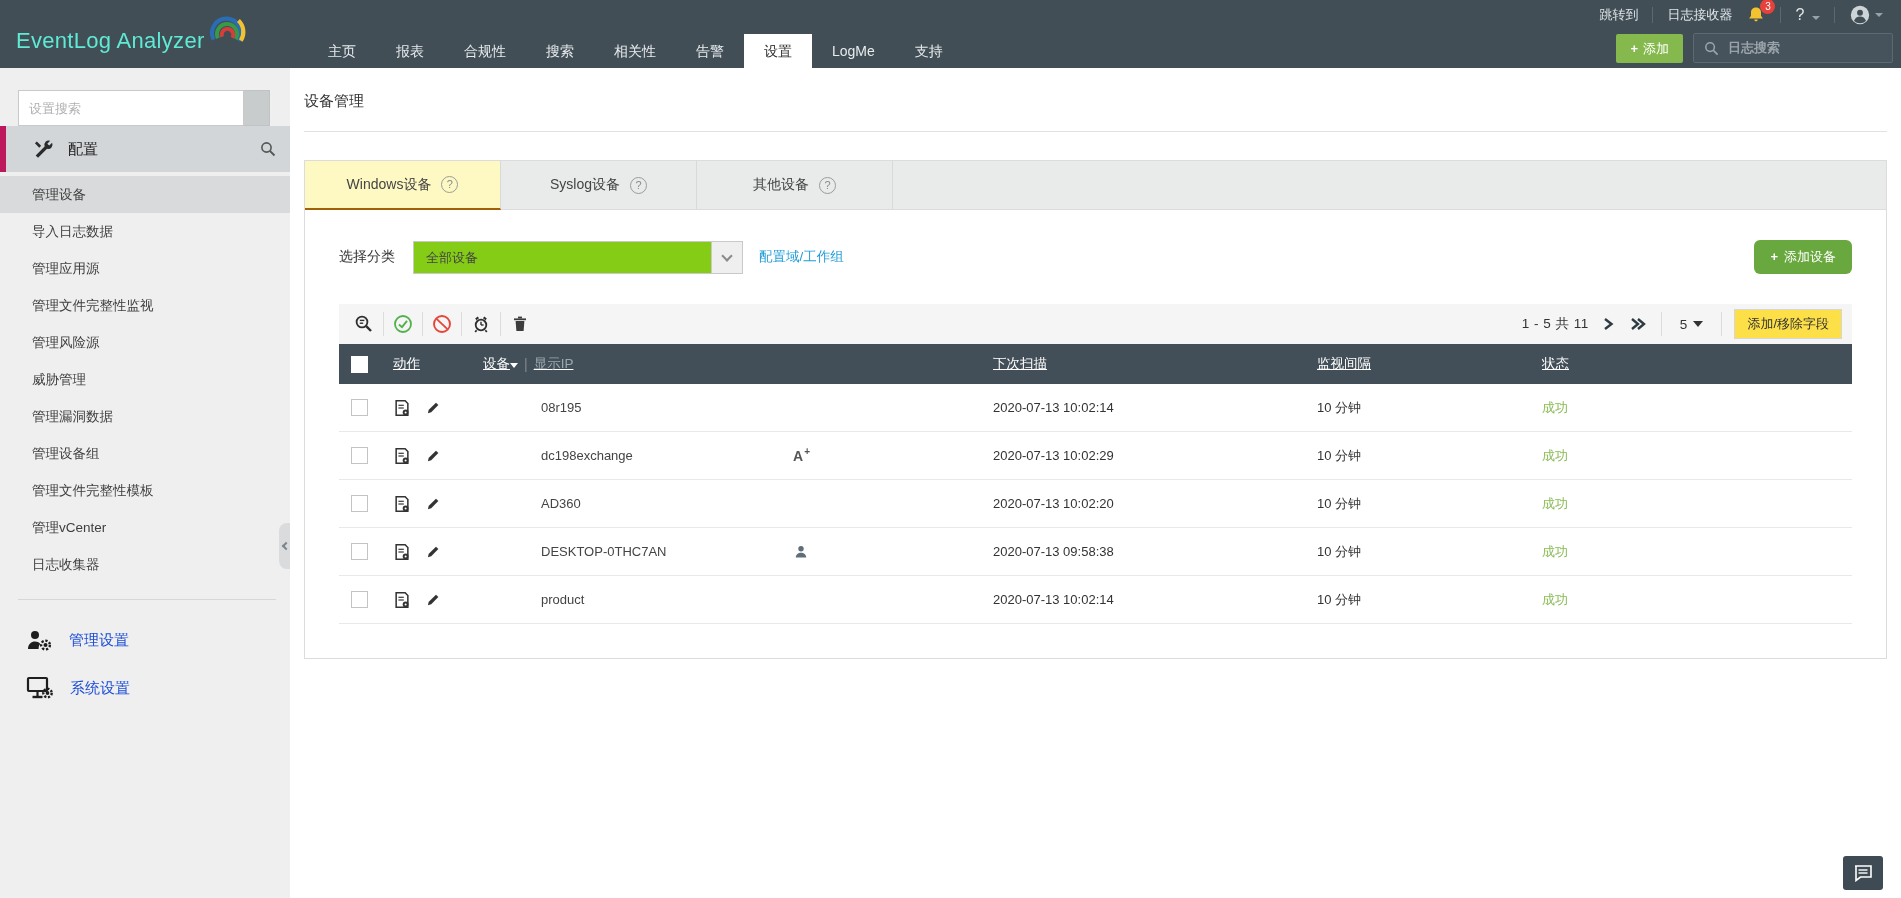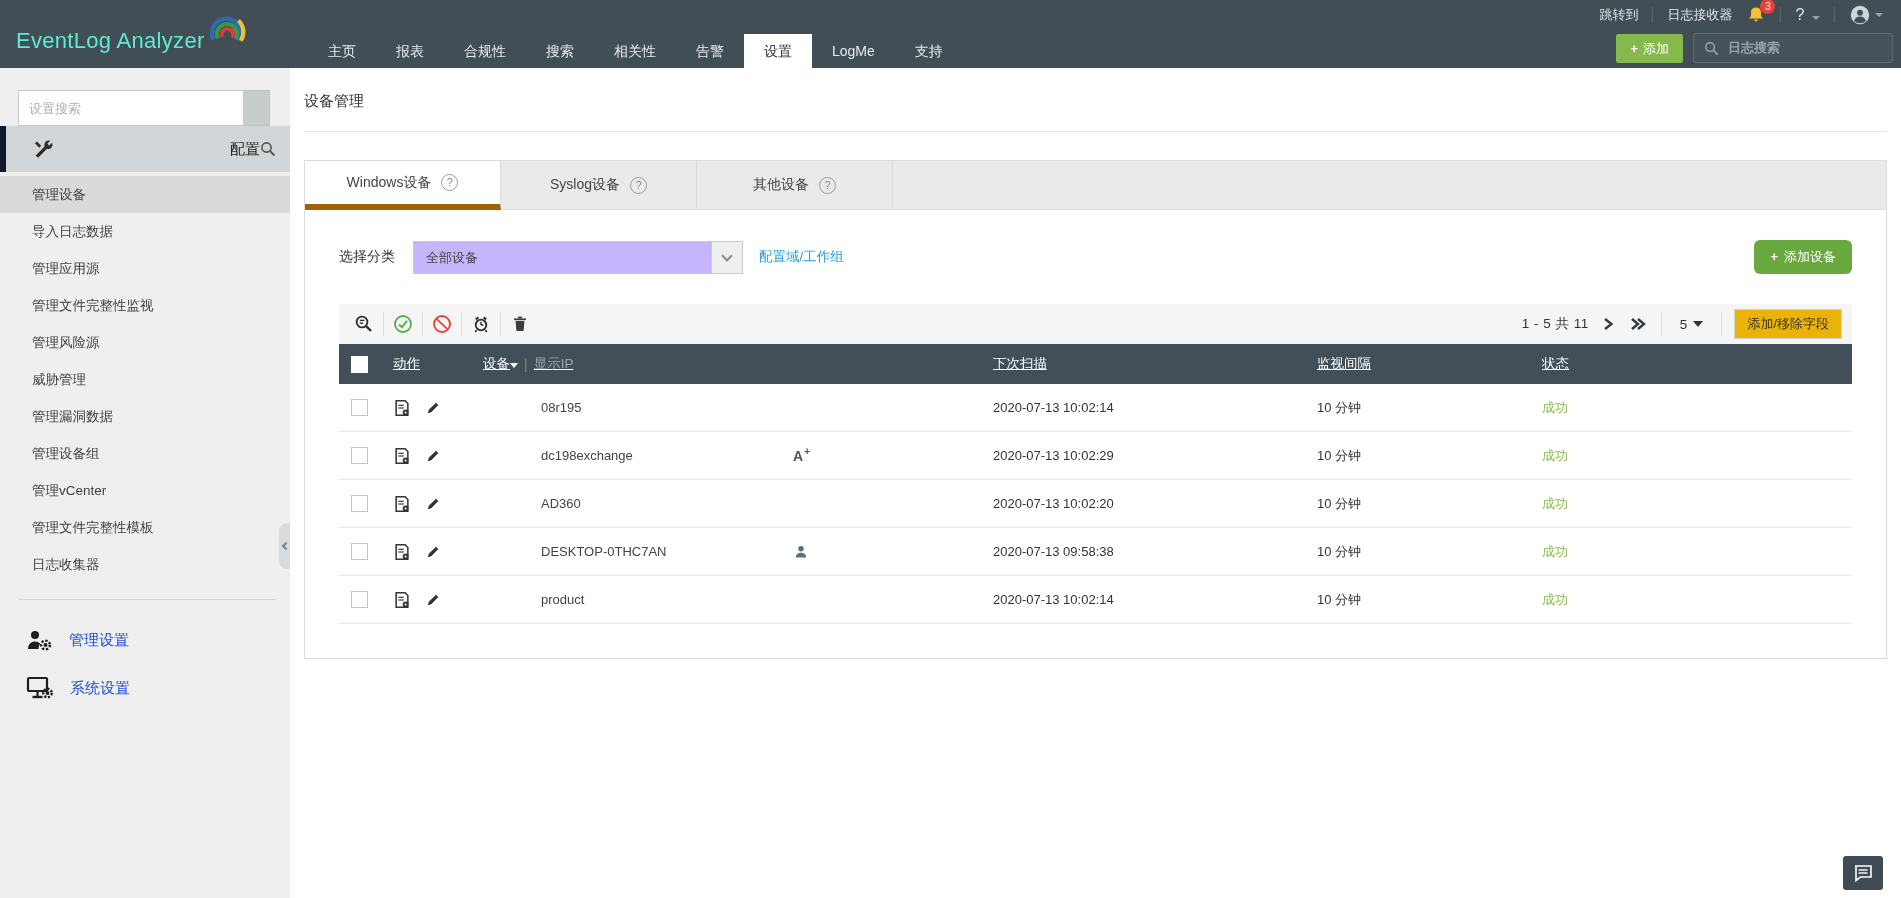--- a/index.html
+++ b/index.html
@@ -28,63 +28,63 @@
 
   
   .body-row { display:flex; height:830px; }
 
   
   .sidebar { position:relative; width:290px; background:#efefef; flex:none; }
   .sb-search { display:flex; margin:22px 20px 0 18px; }
   .sb-search input { flex:1; height:36px; border:1px solid #c9c9c9; padding:0 10px; font-size:13px; color:#555; background:#fff; outline:none; font-family:inherit; }
   .sb-search input::placeholder { color:#b0b0b0; }
   .sb-search-go { width:26px; height:36px; background:#c9cccd; border:1px solid #c0c3c4; border-left:none; cursor:pointer; }
-  .sb-section { display:flex; align-items:center; height:46px; background:#d3d6d8; border-left:6px solid #0f172a; padding:0 14px 0 26px; cursor:pointer;text-align:right; }
+  .sb-section { display:flex; align-items:center; height:46px; background:#d3d6d8; border-left:6px solid #be185d; padding:0 14px 0 26px; cursor:pointer; }
   .sb-section-label { font-size:15px; color:#222; font-weight:500; margin-left:14px; flex:1; }
   .sb-items { list-style:none; margin-top:4px; }
   .sb-items li { height:37px; line-height:37px; padding-left:32px; font-size:13.5px; color:#3e3e3e; cursor:pointer; }
   .sb-items li.active { background:#d8dadb; }
   .sb-divider { border-top:1px solid #d7d7d7; margin:16px 14px 0 18px; }
   .sb-bottom { margin-top:16px; }
   .sb-bottom-item { display:flex; align-items:center; height:48px; padding-left:26px; cursor:pointer; }
   .sb-bottom-item .lbl { font-size:15px; color:#1d4ed8; font-weight:500; margin-left:16px; }
   .collapse-handle { position:absolute; right:0; top:455px; width:11px; height:46px; background:#d9dbdc; border-radius:8px 0 0 8px; display:flex; align-items:center; justify-content:center; cursor:pointer; }
   .collapse-handle .chev { width:6px; height:6px; border-left:2px solid #7d868c; border-bottom:2px solid #7d868c; transform:rotate(45deg); margin-left:2px; }
 
   
   .content { flex:1; background:#fff; padding:24px 14px 0 14px; }
   .page-title { font-size:15px; color:#333; }
   .title-rule { border-bottom:1px solid #e2e2e2; margin-top:20px; }
   .panel { margin-top:28px; border:1px solid #dcdcdc; background:#fff; }
   .tabstrip { display:flex; background:#e9eaea; border-bottom:1px solid #dcdcdc; height:49px; }
   .tab { width:196px; display:flex; align-items:center; justify-content:center; gap:10px; font-size:14px; color:#444; border-right:1px solid #d8d9d9; cursor:pointer; }
-  .tab.active { background:#ffffff; margin-bottom:-1px; border-bottom:6px solid #a16207; }
+  .tab.active { background:#fef9c3; margin-bottom:-1px; border-bottom:2px solid #a16207; }
   .help-circle { width:17px; height:17px; border:1px solid #9b9b9b; border-radius:50%; color:#8a8a8a; font-size:11px; line-height:15px; text-align:center; flex:none; }
   .panel-inner { padding:0 34px 34px 34px; }
 
   .filter-row { display:flex; align-items:center; margin-top:30px; }
   .filter-label { font-size:14px; color:#333; margin-right:18px; }
-  .select { display:flex; width:330px; height:33px; border:1px solid #c9c9c9; background:#c4b5fd; cursor:pointer; }
+  .select { display:flex; width:330px; height:33px; border:1px solid #c9c9c9; background:#84cc16; cursor:pointer; }
   .select .sel-text { flex:1; line-height:31px; padding-left:12px; font-size:13px; color:#444; }
   .select .sel-chev { width:31px; background:#efefef; border-left:1px solid #c9c9c9; display:flex; align-items:center; justify-content:center; }
   .sel-chev .chev { width:8px; height:8px; border-left:2px solid #8a8a8a; border-bottom:2px solid #8a8a8a; transform:rotate(-45deg); margin-top:-3px; }
   .domain-link { color:#1f9cd8; font-size:13.5px; margin-left:16px; cursor:pointer; }
   .add-device-btn { margin-left:auto; background:#69a83e; color:#fff; height:34px; line-height:34px; padding:0 16px; border-radius:6px; font-size:13px; cursor:pointer; }
   .add-device-btn .plus { font-weight:bold; margin-right:6px; }
 
   .toolbar { margin-top:30px; height:40px; background:#f5f5f5; display:flex; align-items:center; padding:0 10px 0 8px; }
   .tb-icons { display:flex; align-items:center; }
   .tb-btn { width:34px; height:24px; display:flex; align-items:center; justify-content:center; cursor:pointer; }
   .tb-sep { width:1px; height:24px; background:#dcdcdc; margin:0 2px; }
   .tb-right { margin-left:auto; display:flex; align-items:center; gap:10px; }
   .pg-text { font-size:13.5px; color:#333; letter-spacing:.5px; }
   .pg-btn { display:flex; align-items:center; cursor:pointer; padding:0 2px; }
   .page-size { display:flex; align-items:center; gap:6px; cursor:pointer; font-size:13.5px; color:#333; padding:0 6px; }
   .tri-down-dark { width:0; height:0; border-left:5px solid transparent; border-right:5px solid transparent; border-top:6px solid #333; }
-  .fields-btn { background:#eab308; border:1px solid #d6d6d6; height:30px; line-height:28px; padding:0 12px; font-size:13px; color:#333; cursor:pointer; }
+  .fields-btn { background:#fde047; border:1px solid #d6d6d6; height:30px; line-height:28px; padding:0 12px; font-size:13px; color:#333; cursor:pointer; }
 
   
   .tbl-header { display:grid; grid-template-columns:44px 100px 496px 324px 225px 1fr; background:#434f58; color:#fff; height:40px; align-items:center; font-size:13.5px; }
   .tbl-header .cell { display:flex; align-items:center;text-decoration:underline; }
   .cb { width:17px; height:17px; background:#fff; border:1px solid #c4c4c4; display:inline-block; cursor:pointer; }
   .hdr-cb { margin-left:12px; border:none; }
   .device-hdr { }
   .tri-down-white { width:0; height:0; border-left:4px solid transparent; border-right:4px solid transparent; border-top:5px solid #fff; margin-top:2px; }
   .hdr-pipe { color:#7d8890; margin:0 6px; font-size:14px; }
   .dim { color:#9aa5ac; }
@@ -190,22 +190,22 @@
       </div>
       <ul class="sb-items">
         <li class="active">管理设备</li>
         <li>导入日志数据</li>
         <li>管理应用源</li>
         <li>管理文件完整性监视</li>
         <li>管理风险源</li>
         <li>威胁管理</li>
         <li>管理漏洞数据</li>
         <li>管理设备组</li>
+        <li>管理文件完整性模板</li>
         <li>管理vCenter</li>
-        <li>管理文件完整性模板</li>
         <li>日志收集器</li>
       </ul>
       <div class="sb-divider"></div>
       <div class="sb-bottom">
         <div class="sb-bottom-item">
           <svg width="27" height="22" viewBox="0 0 27 22">
             <circle cx="9" cy="6" r="4" fill="#1e1e1e"></circle>
             <path d="M2 20c0-5 3.4-7.6 7-7.6 2 0 3.9.8 5.2 2.3a6.5 6.5 0 0 0-1.6 5.3z" fill="#1e1e1e"></path>
             <circle cx="19.5" cy="16" r="4.4" fill="none" stroke="#1e1e1e" stroke-width="2.4" stroke-dasharray="2.3 1.7"></circle>
             <circle cx="19.5" cy="16" r="2" fill="#1e1e1e"></circle>

